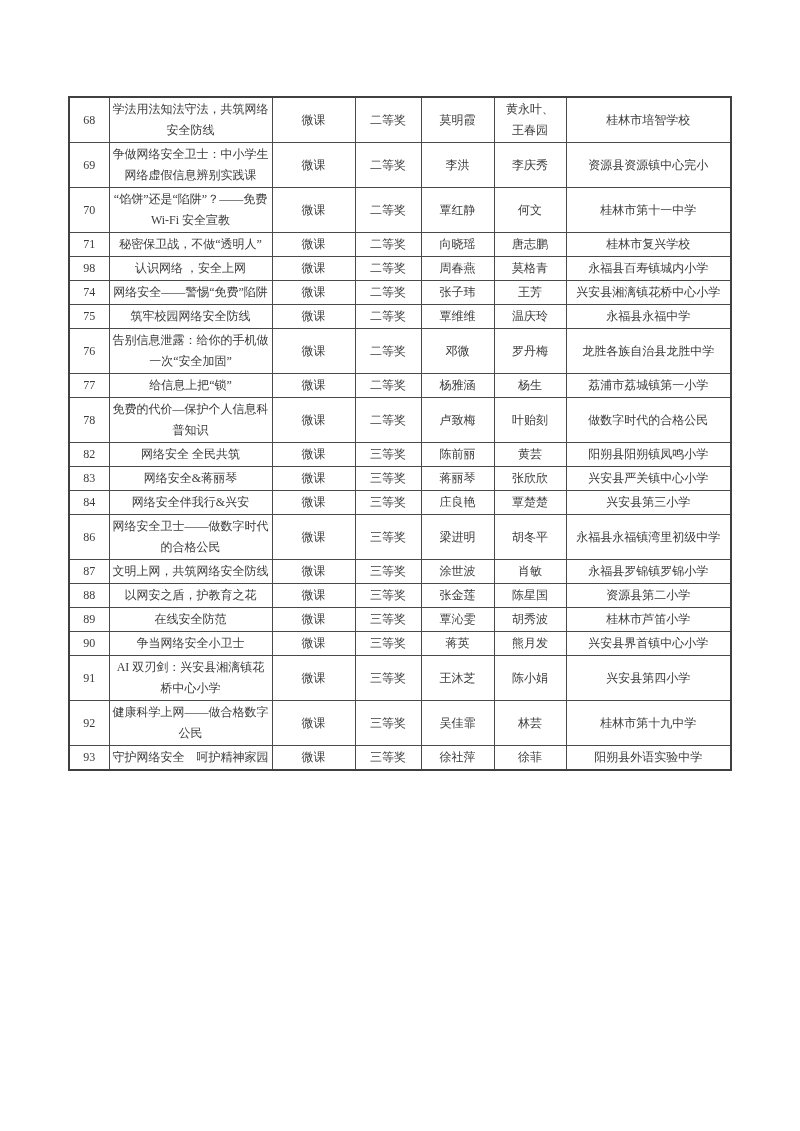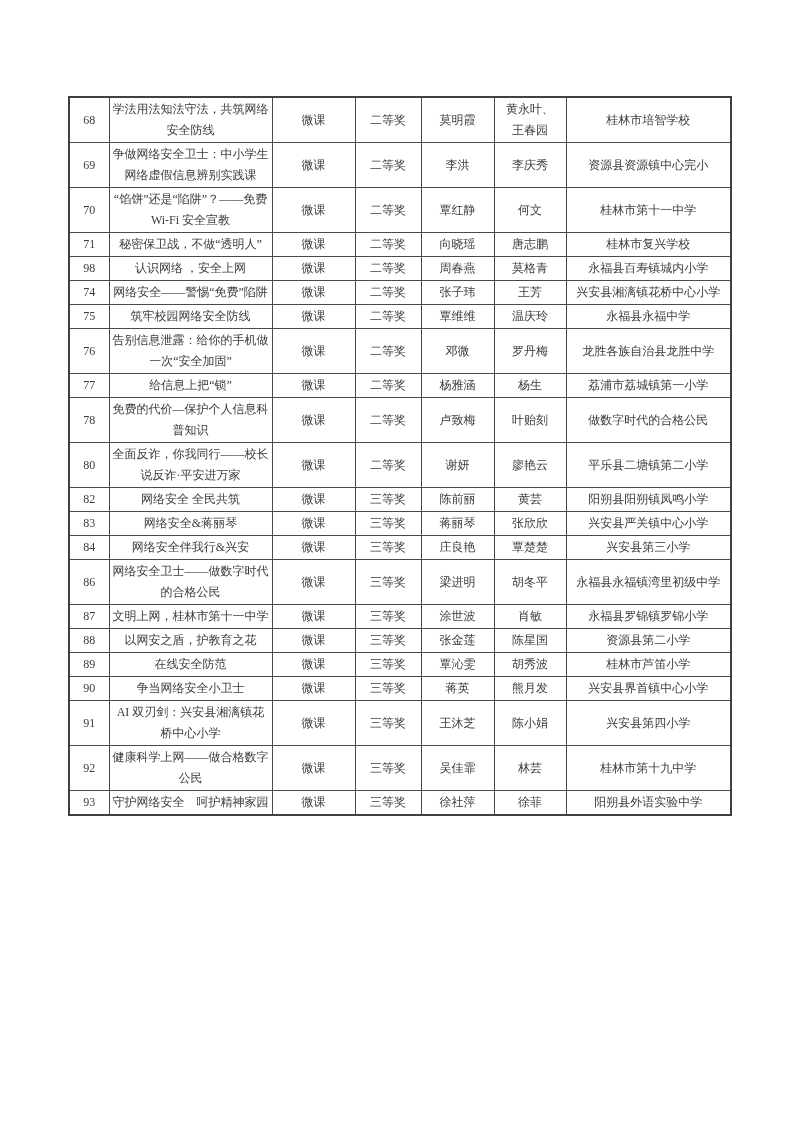--- a/index.html
+++ b/index.html
@@ -156,29 +156,20 @@
     <td class="c-num">78</td>
     <td class="c-title">免费的代价—保护个人信息科普知识</td>
     <td class="c-type">微课</td>
     <td class="c-award">二等奖</td>
     <td class="c-author">卢致梅</td>
     <td class="c-coauthor">叶贻刻</td>
     <td class="c-school">做数字时代的合格公民</td>
   </tr>
 
 
-  <tr>
-    <td class="c-num">80</td>
-    <td class="c-title">全面反诈，你我同行——校长说反诈·平安进万家</td>
-    <td class="c-type">微课</td>
-    <td class="c-award">二等奖</td>
-    <td class="c-author">谢妍</td>
-    <td class="c-coauthor">廖艳云</td>
-    <td class="c-school">平乐县二塘镇第二小学</td>
-  </tr>
 
 
   <tr>
     <td class="c-num">82</td>
     <td class="c-title">网络安全 全民共筑</td>
     <td class="c-type">微课</td>
     <td class="c-award">三等奖</td>
     <td class="c-author">陈前丽</td>
     <td class="c-coauthor">黄芸</td>
     <td class="c-school">阳朔县阳朔镇凤鸣小学</td>
@@ -210,21 +201,21 @@
     <td class="c-title">网络安全卫士——做数字时代的合格公民</td>
     <td class="c-type">微课</td>
     <td class="c-award">三等奖</td>
     <td class="c-author">梁进明</td>
     <td class="c-coauthor">胡冬平</td>
     <td class="c-school">永福县永福镇湾里初级中学</td>
   </tr>
 
   <tr>
     <td class="c-num">87</td>
-    <td class="c-title">文明上网，桂林市第十一中学</td>
+    <td class="c-title">文明上网，共筑网络安全防线</td>
     <td class="c-type">微课</td>
     <td class="c-award">三等奖</td>
     <td class="c-author">涂世波</td>
     <td class="c-coauthor">肖敏</td>
     <td class="c-school">永福县罗锦镇罗锦小学</td>
   </tr>
 
   <tr>
     <td class="c-num">88</td>
     <td class="c-title">以网安之盾，护教育之花</td>

